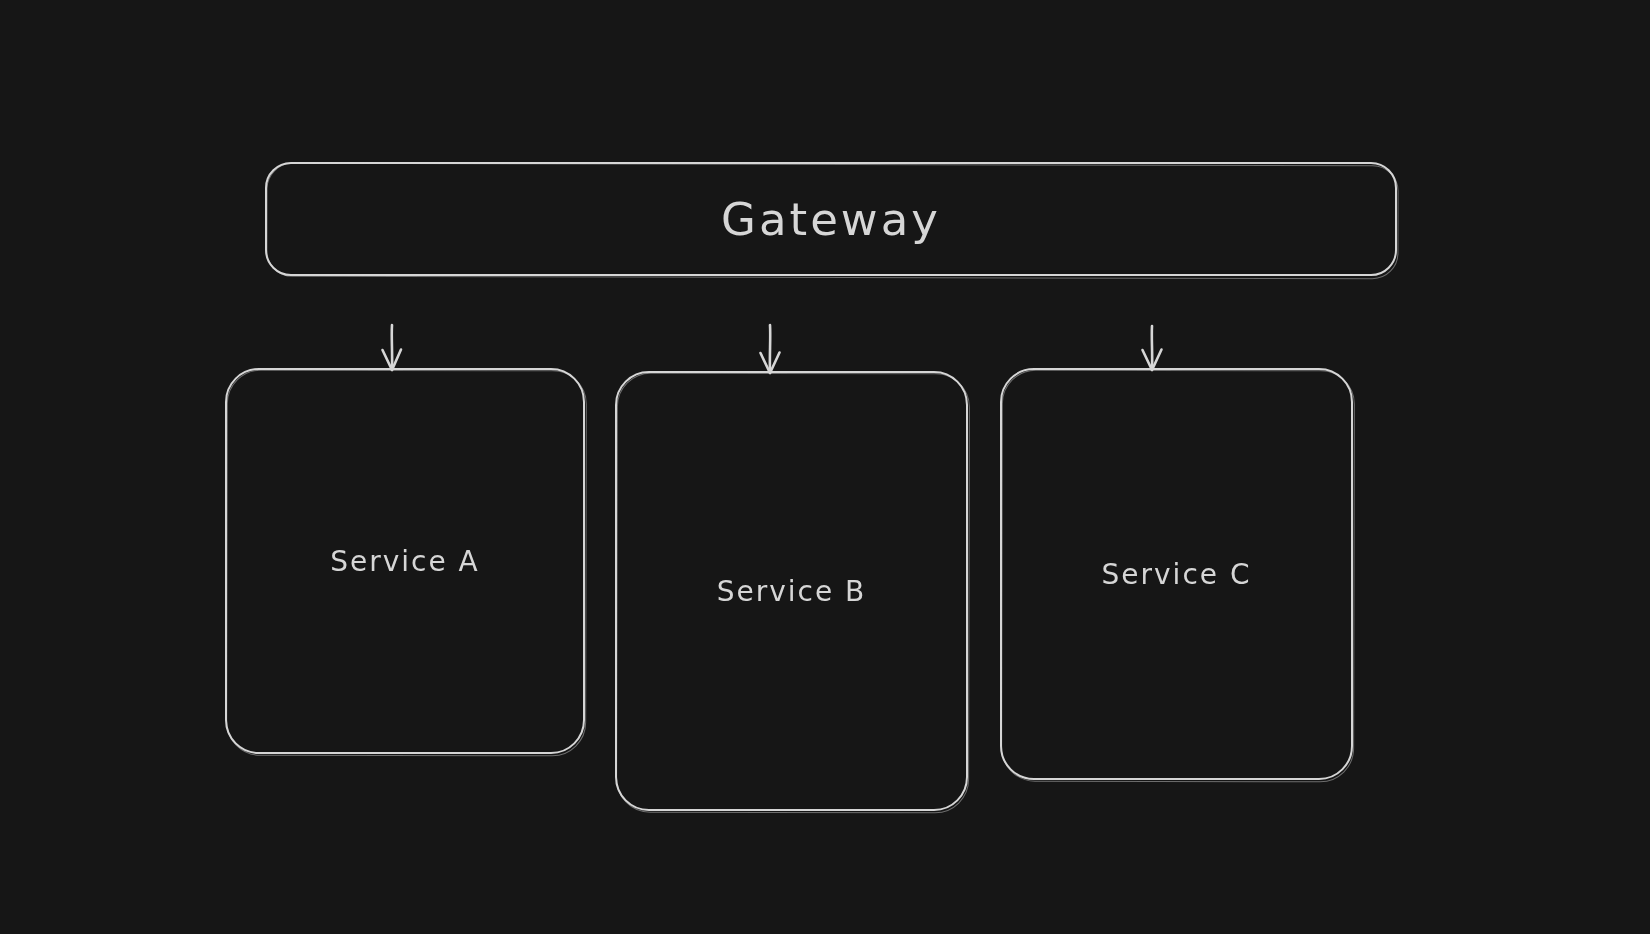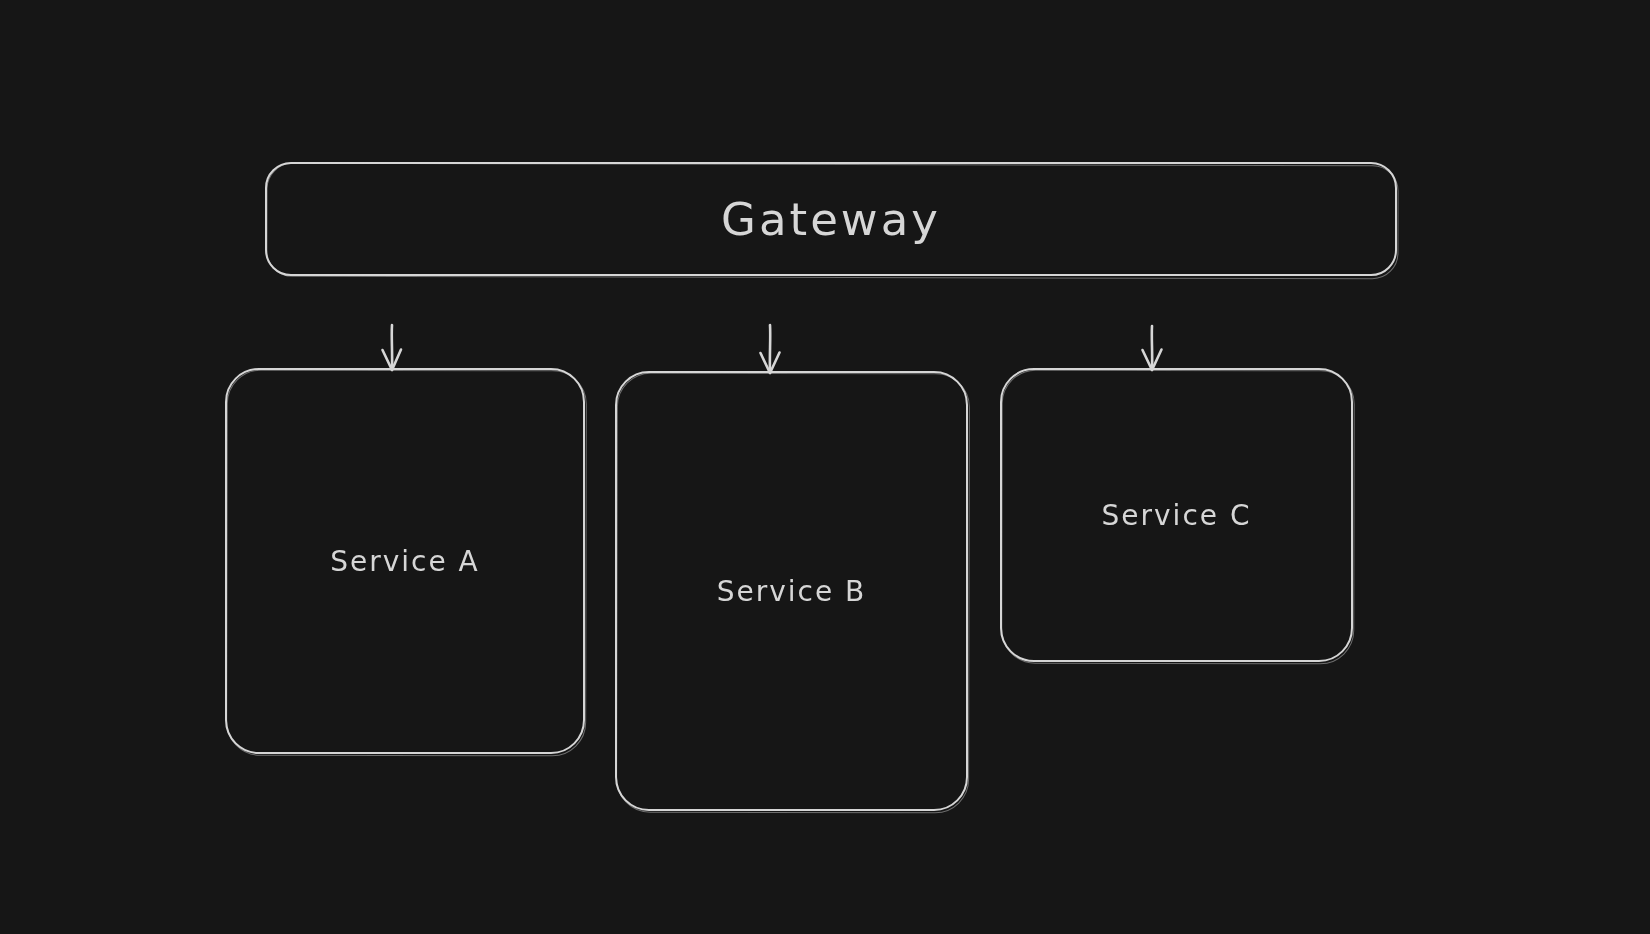--- a/index.html
+++ b/index.html
@@ -54,21 +54,21 @@
     left: 615px;
     top: 371px;
     width: 353px;
     height: 440px;
     border-radius: 34px;
   }
   .node-service-c {
     left: 1000px;
     top: 368px;
     width: 353px;
-    height: 294px;
+    height: 412px;
     border-radius: 34px;
   }
   .node-label {
     color: #d6d6d6;
     letter-spacing: 2px;
     white-space: nowrap;
     user-select: none;
   }
   .node-gateway .node-label {
     font-size: 45px;

